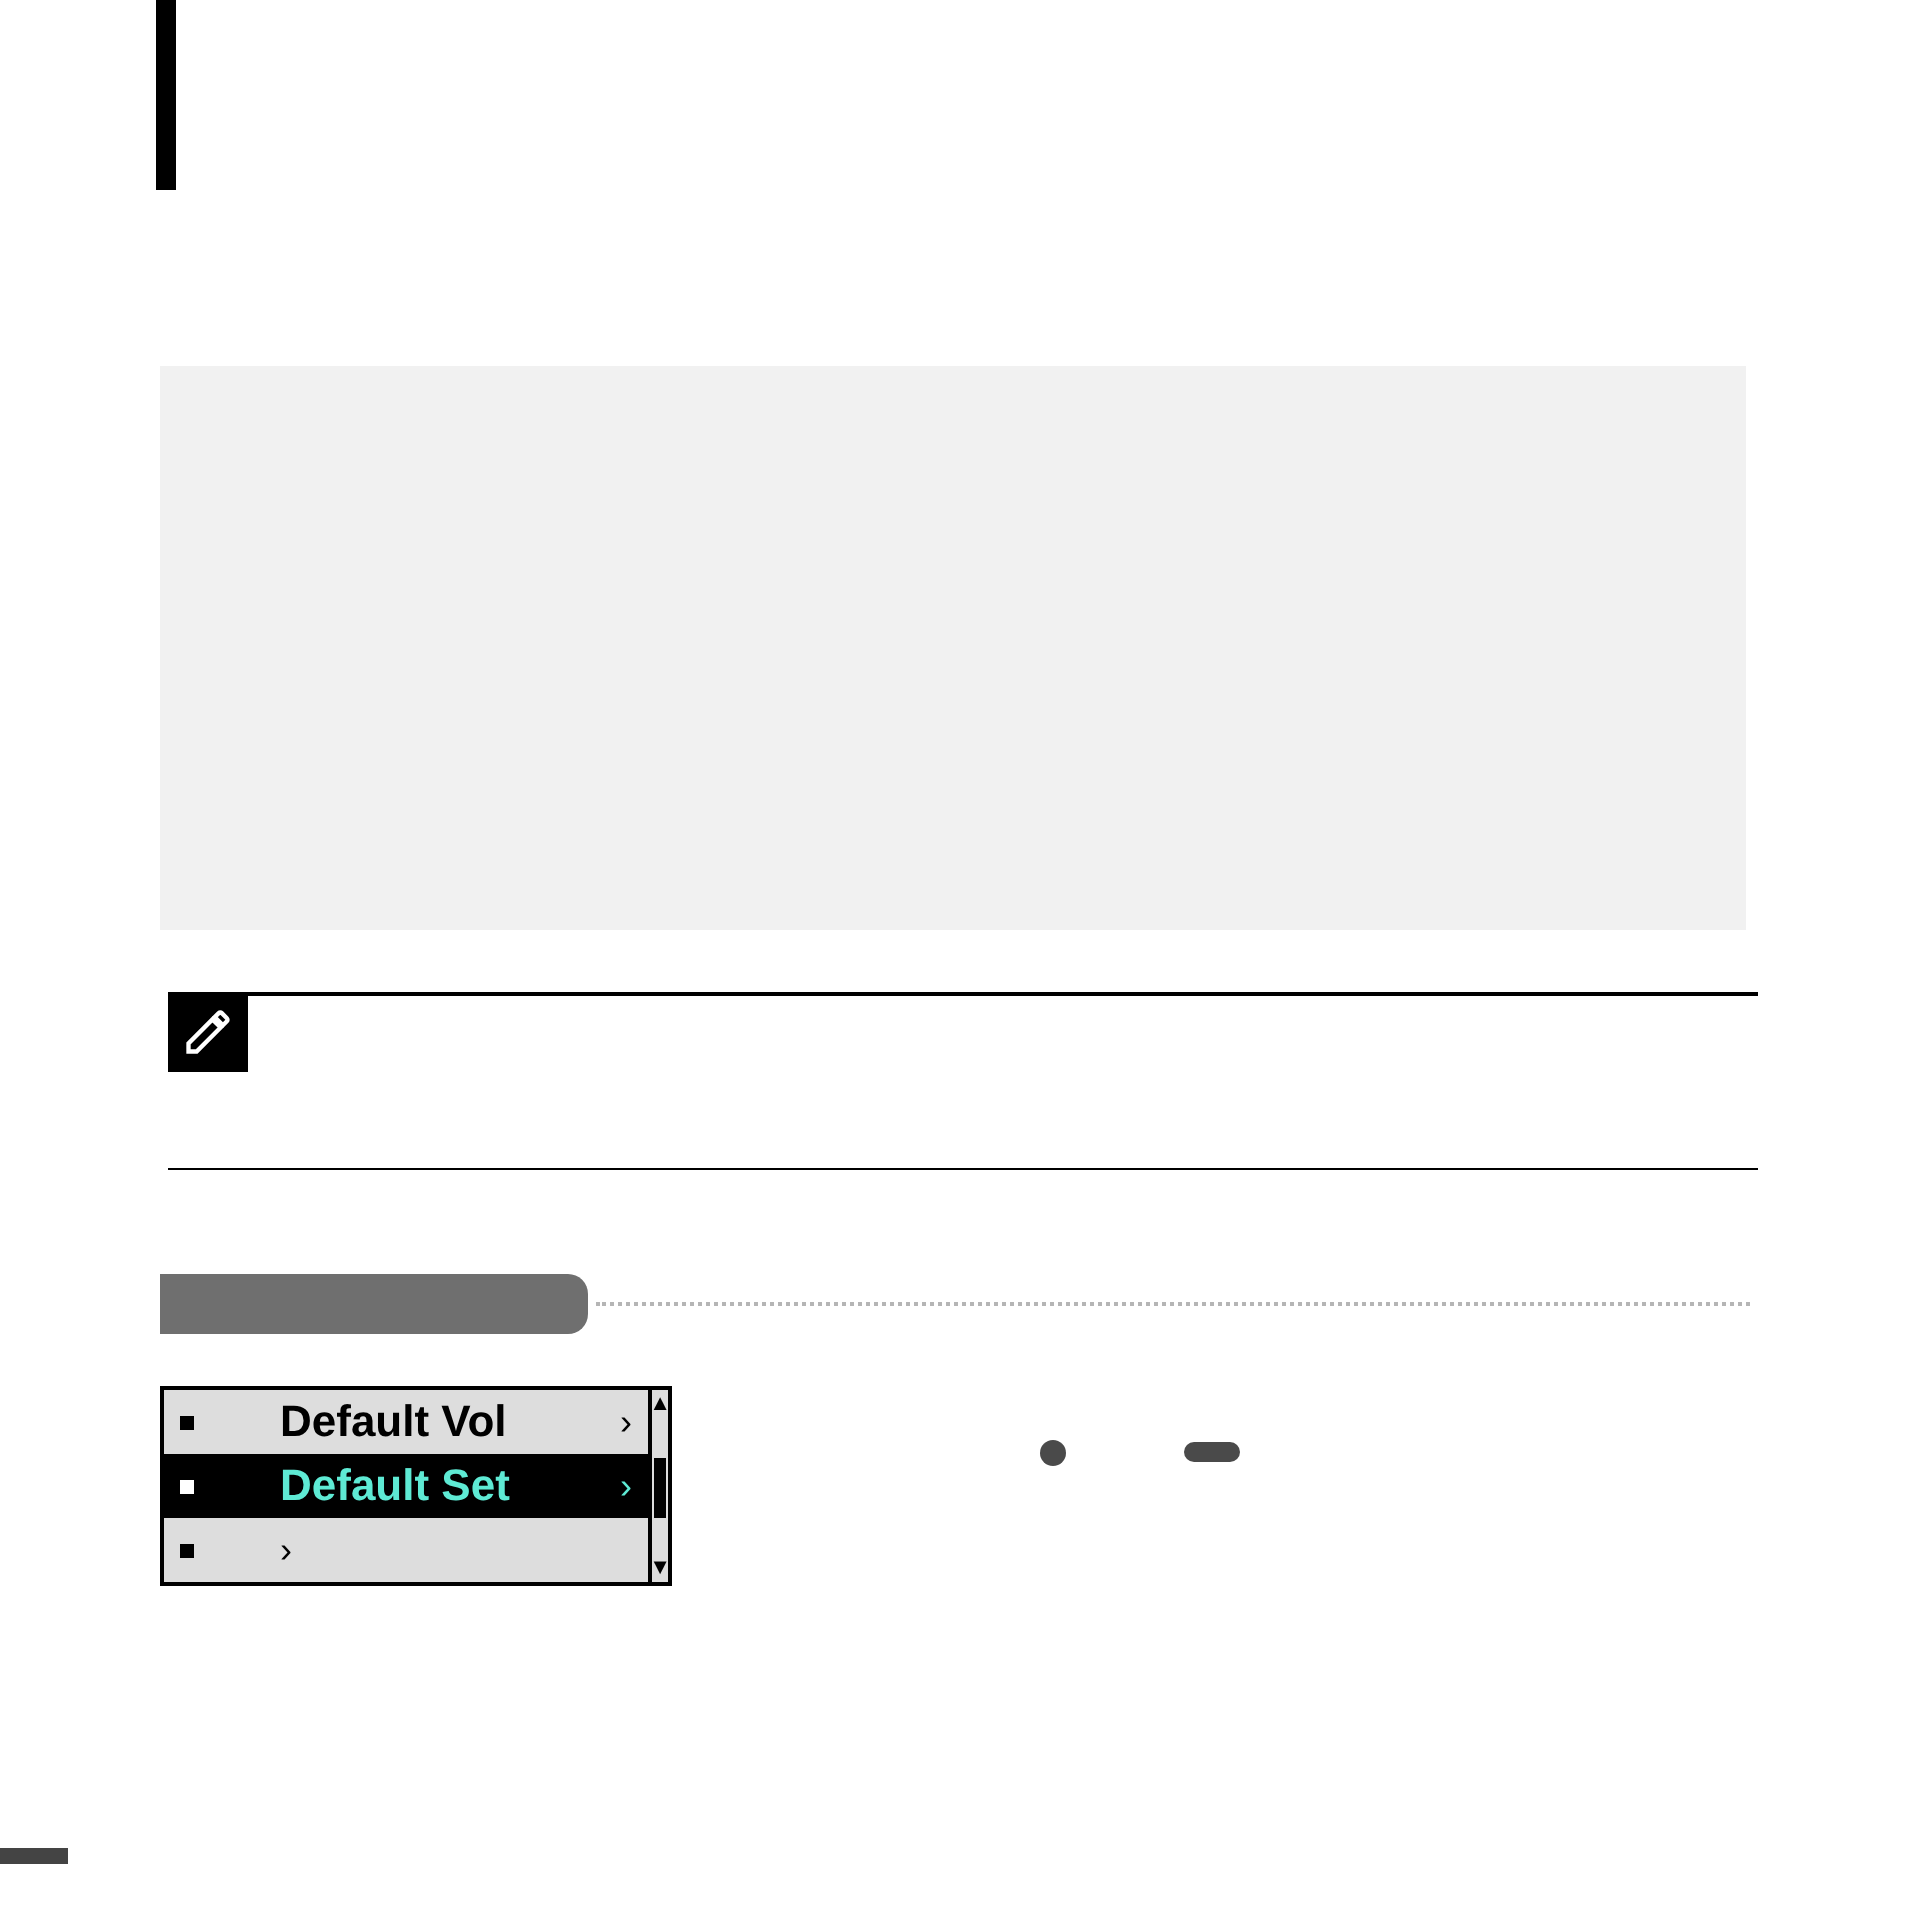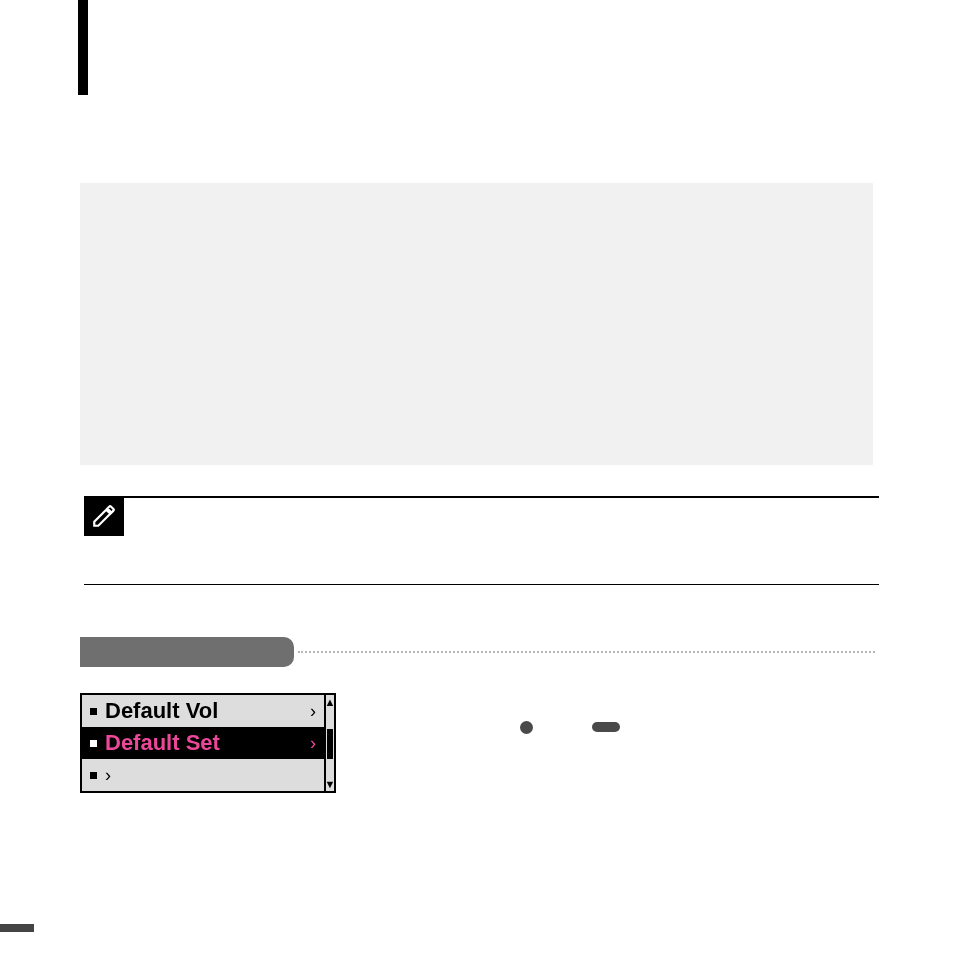--- a/index.html
+++ b/index.html
@@ -82,23 +82,24 @@
     border: 2px solid #000000;
     font-family: Arial, sans-serif;
   }
   .menu-row {
     display: flex;
     align-items: center;
     height: 32px;
     padding: 0 6px 0 8px;
     font-size: 22px;
     font-weight: bold;
+    gap: 35px;
   }
   .menu-row.light { background: #dddddd; color: #000000; }
-  .menu-row.dark  { background: #000000; color: #ec4899; }
+  .menu-row.dark  { background: #000000; color: #5eead4; }
   .menu-bullet {
     width: 7px; height: 7px; background: currentColor; margin-right: 8px;
   }
   .menu-row.dark .menu-bullet { background: #ffffff; }
   .menu-label { flex: 1; }
   .menu-chevron {
     font-size: 18px;
     font-weight: normal;
     margin-right: 2px;
   }

